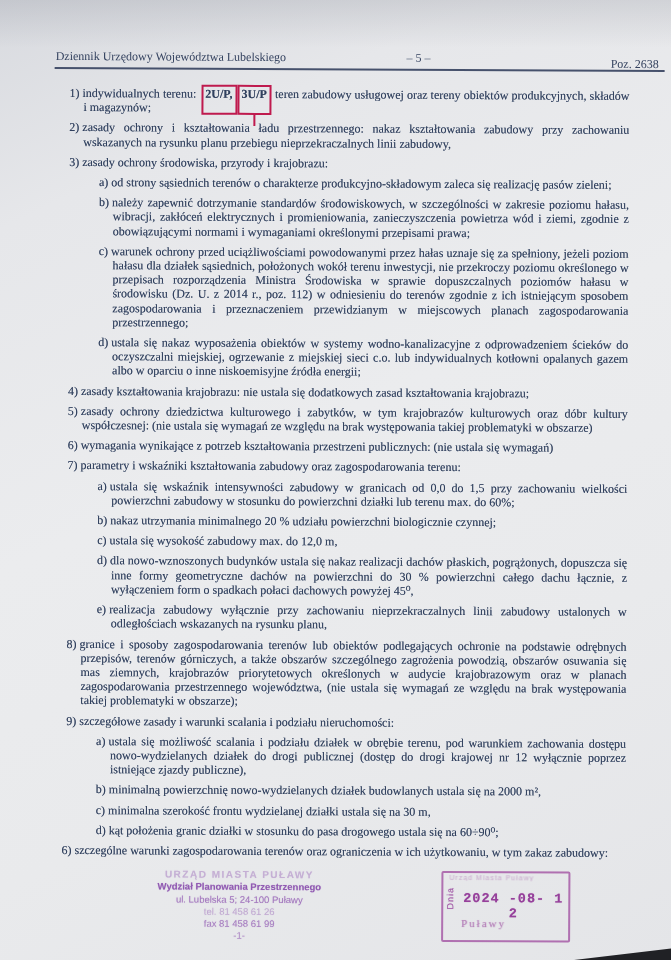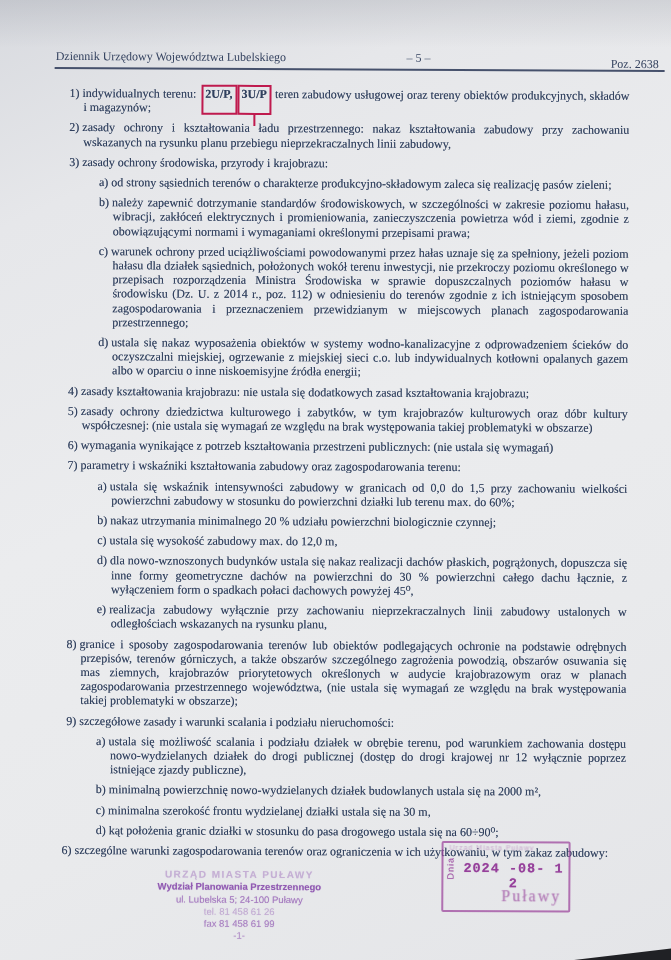--- a/index.html
+++ b/index.html
@@ -39,33 +39,33 @@
     color:#8d54b0;font-family:"Liberation Sans","DejaVu Sans",sans-serif;
     font-size:9.5px;line-height:12.3px;text-shadow:0 0 1px rgba(150,95,180,.55);}
   .stamp-office .s1{font-size:10px;letter-spacing:1.5px;opacity:.38;font-weight:bold;}
   .stamp-office .s2{opacity:.95;font-weight:bold;}
   .stamp-office .s3{opacity:.75;}
   .stamp-office .s4{opacity:.42;}
   .stamp-office .s5{opacity:.70;}
   .stamp-office .s6{opacity:.60;}
 
   
-  .stamp-date{position:absolute;left:444px;top:840px;width:125px;height:67px;
+  .stamp-date{position:absolute;left:444px;top:870px;width:125px;height:67px;
     border:2px solid rgba(158,72,158,.75);border-radius:2px;color:#96409b;
     text-shadow:0 0 .8px rgba(150,64,155,.6);}
   .stamp-date .ghost{position:absolute;left:6px;top:1px;width:112px;font-size:7px;letter-spacing:1px;
     opacity:.30;filter:blur(.4px);white-space:nowrap;overflow:hidden;
     font-family:"Liberation Sans",sans-serif;}
   .stamp-date .dnia{position:absolute;left:2px;top:14px;font-size:9px;letter-spacing:1px;
     writing-mode:vertical-rl;transform:rotate(180deg);opacity:.85;
     font-family:"Liberation Sans",sans-serif;}
   .stamp-date .dateval{position:absolute;left:18px;top:18px;width:104px;text-align:center;
     font-family:"Liberation Mono","DejaVu Sans Mono",monospace;font-size:13.5px;font-weight:bold;letter-spacing:1px;}
-  .stamp-date .city{position:absolute;left:18px;top:44px;width:100px;text-align:right;
-    font-size:16px;letter-spacing:2px;opacity:.65;filter:blur(.2px);}
+  .stamp-date .city{position:absolute;left:18px;top:44px;width:100px;text-align:left;
+    font-size:11px;letter-spacing:2px;opacity:.65;filter:blur(.2px);}
 
   
   .watermark{position:absolute;left:2px;top:966px;width:127px;height:35px;
     background:rgba(116,120,126,.92);border:2px solid #84cc16;border-radius:5px;
     display:flex;align-items:center;justify-content:center;
     font-family:"Liberation Sans","DejaVu Sans",sans-serif;font-size:20px;color:#fcfcfd;
     text-shadow:none;}
 
   
   .corner-dark{position:absolute;right:0;bottom:0;width:97px;height:13px;background:#202125;

